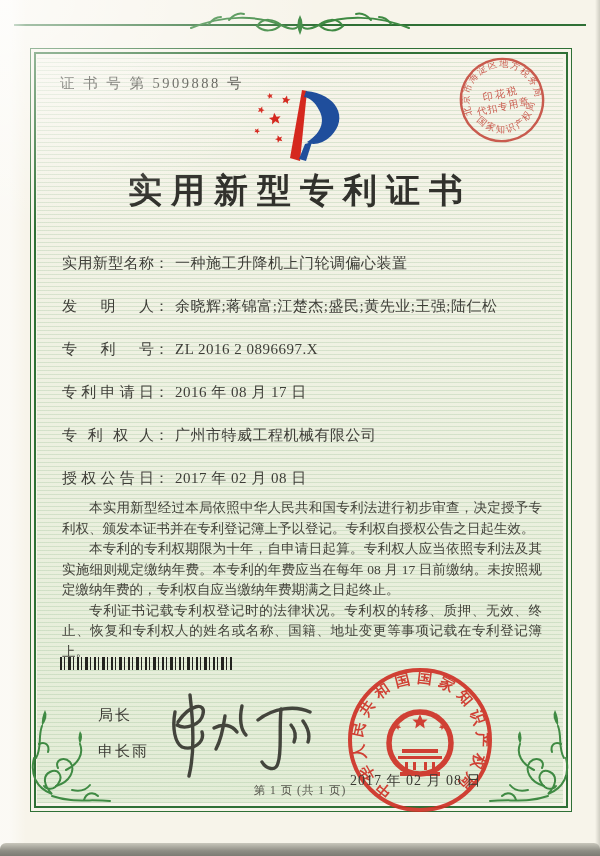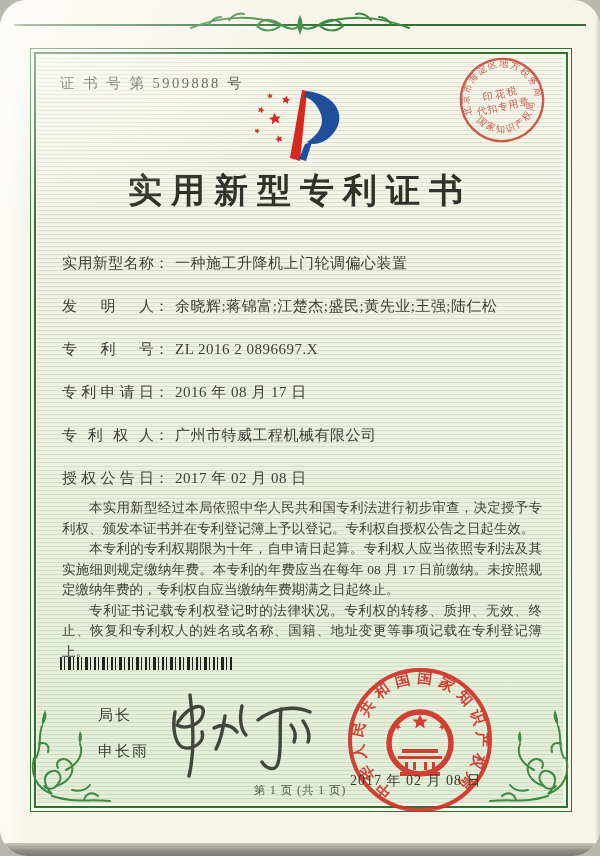--- a/index.html
+++ b/index.html
@@ -1,18 +1,18 @@
 <!DOCTYPE html>
 <html><head>
 <meta charset="utf-8">
 <style>
   html,body{margin:0;padding:0;}
   body{width:600px;height:856px;overflow:hidden;background:#b9b8ae;
        font-family:"Liberation Serif","DejaVu Serif",serif;}
-  #paper{position:relative;width:600px;height:856px;background:#f7f4ea;overflow:hidden;border-radius:27px;}
+  #paper{position:relative;width:600px;height:856px;background:#f7f4ea;overflow:hidden;}
   
   .scan-highlight{position:absolute;inset:0;pointer-events:none;
      background:radial-gradient(120% 60% at 0% 0%, rgba(255,255,255,.65) 0%, rgba(255,255,255,0) 45%),
                 linear-gradient(90deg, rgba(255,255,255,.5) 0 10px, rgba(255,255,255,0) 26px);}
   .scan-edge-bottom{position:absolute;left:0;right:0;bottom:0;height:13px;
      background:linear-gradient(180deg,#c9c7bc, #8f8e85 60%, #7c7b73);border-radius:6px 6px 0 0;}
   .scan-edge-right{position:absolute;top:0;bottom:0;right:0;width:5px;
      background:linear-gradient(270deg,#cfcdc2, rgba(207,205,194,0));}
 
   

